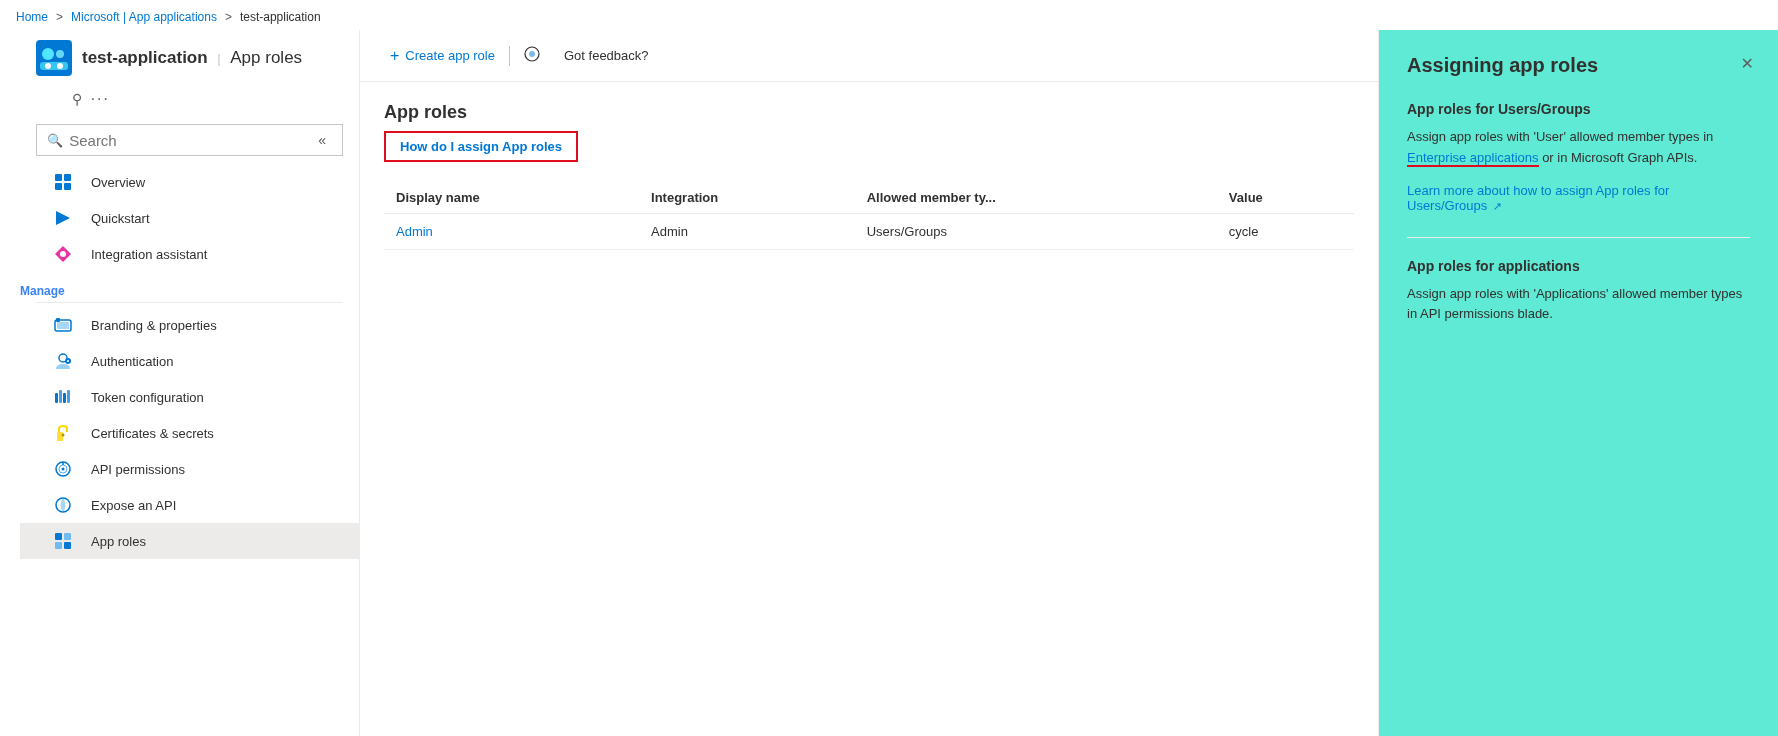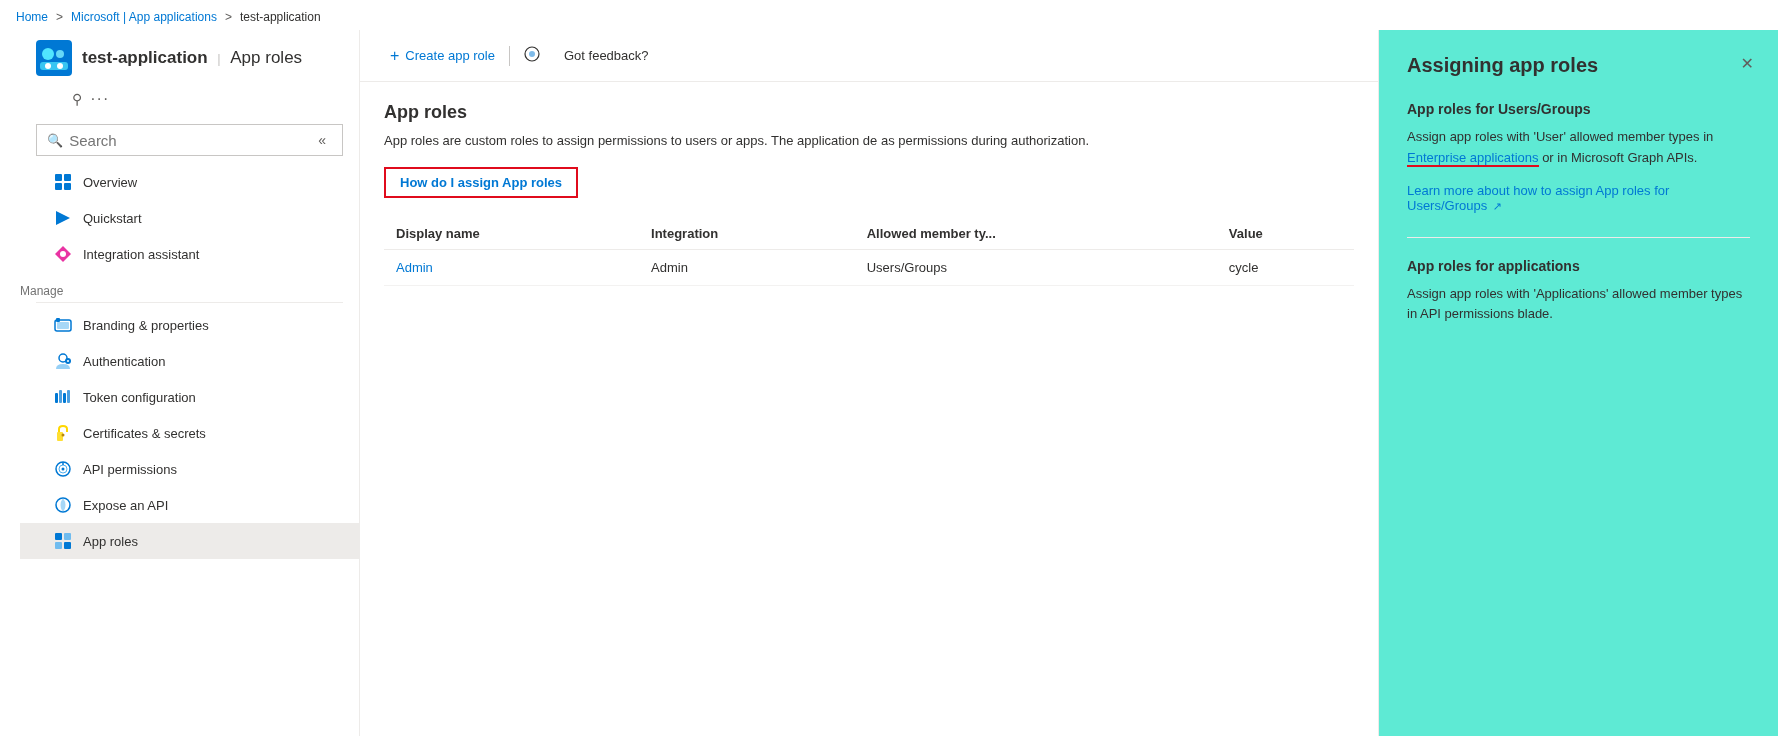--- a/index.html
+++ b/index.html
@@ -21,25 +21,25 @@
 
     .sidebar-actions { display: flex; align-items: center; padding: 2px 16px 8px 52px; gap: 8px; }
     .pin-icon { color: #605e5c; cursor: pointer; font-size: 14px; }
     .more-icon { color: #605e5c; cursor: pointer; font-size: 16px; letter-spacing: 1px; }
 
     .search-box { margin: 8px 16px; display: flex; align-items: center; border: 1px solid #c8c6c4; padding: 5px 10px; gap: 6px; background: #fff; }
     .search-box input { border: none; outline: none; width: 100%; font-size: 15px; color: #323130; }
     .search-icon { color: #605e5c; font-size: 13px; }
     .collapse-btn { margin-left: auto; cursor: pointer; color: #605e5c; font-size: 14px; padding: 2px 6px; }
 
-    .nav-item { display: flex; align-items: center; gap: 10px; padding: 8px 33px; cursor: pointer; color: #323130; font-size: 13px; }
+    .nav-item { display: flex; align-items: center; gap: 18px; padding: 8px 33px; cursor: pointer; color: #323130; font-size: 13px; }
     .nav-item.active { background: #edebe9; font-weight: 500; }
     .nav-icon { width: 20px; height: 20px; display: flex; align-items: center; justify-content: center; font-size: 15px; flex-shrink: 0; }
 
-    .nav-section-label { padding: 12px 16px 4px 0; font-size: 12px; font-weight: 400; color: #737373; }
+    .nav-section-label { padding: 12px 16px 4px 0; font-size: 12px; font-weight: 700; color: #3b82f6; }
 
     
     .content-area { flex: 1; overflow-y: auto; padding: 0; display: flex; flex-direction: column; }
 
     .content-toolbar { display: flex; align-items: center; gap: 0; padding: 12px 20px; border-bottom: 1px solid #edebe9; }
     .toolbar-btn { display: flex; align-items: center; gap: 6px; color: #0078d4; cursor: pointer; font-size: 13px; padding: 4px 10px; border: none; background: none; }
     .toolbar-divider { width: 1px; height: 20px; background: #c8c6c4; margin: 0 4px; }
     .toolbar-feedback { display: flex; align-items: center; gap: 24px; color: #323130; cursor: pointer; font-size: 13px; padding: 4px 10px; border: none; background: none; }
 
     .content-body { padding: 20px 24px; flex: 1; }
@@ -228,21 +228,20 @@
               <circle cx="8" cy="8" r="7" fill="none" stroke="#323130" stroke-width="1.2"></circle>
               <circle cx="8" cy="8" r="3" fill="#0078d4" opacity="0.5"></circle>
             </svg>
         </span>
         <span>Got feedback?</span>
       </button>
     </div>
 
     <div class="content-body">
       <h2 class="content-title">App roles</h2>
-      <p class="content-desc">App roles are custom roles to assign permissions to users or apps. The application de as permissions during authorization.</p>
 
       <a class="assign-link" href="#">How do I assign App roles</a>
 
       
       <table class="table">
         <thead>
           <tr>
             <th>Display name</th>
             <th>Integration</th>
             <th>Allowed member ty...</th>

